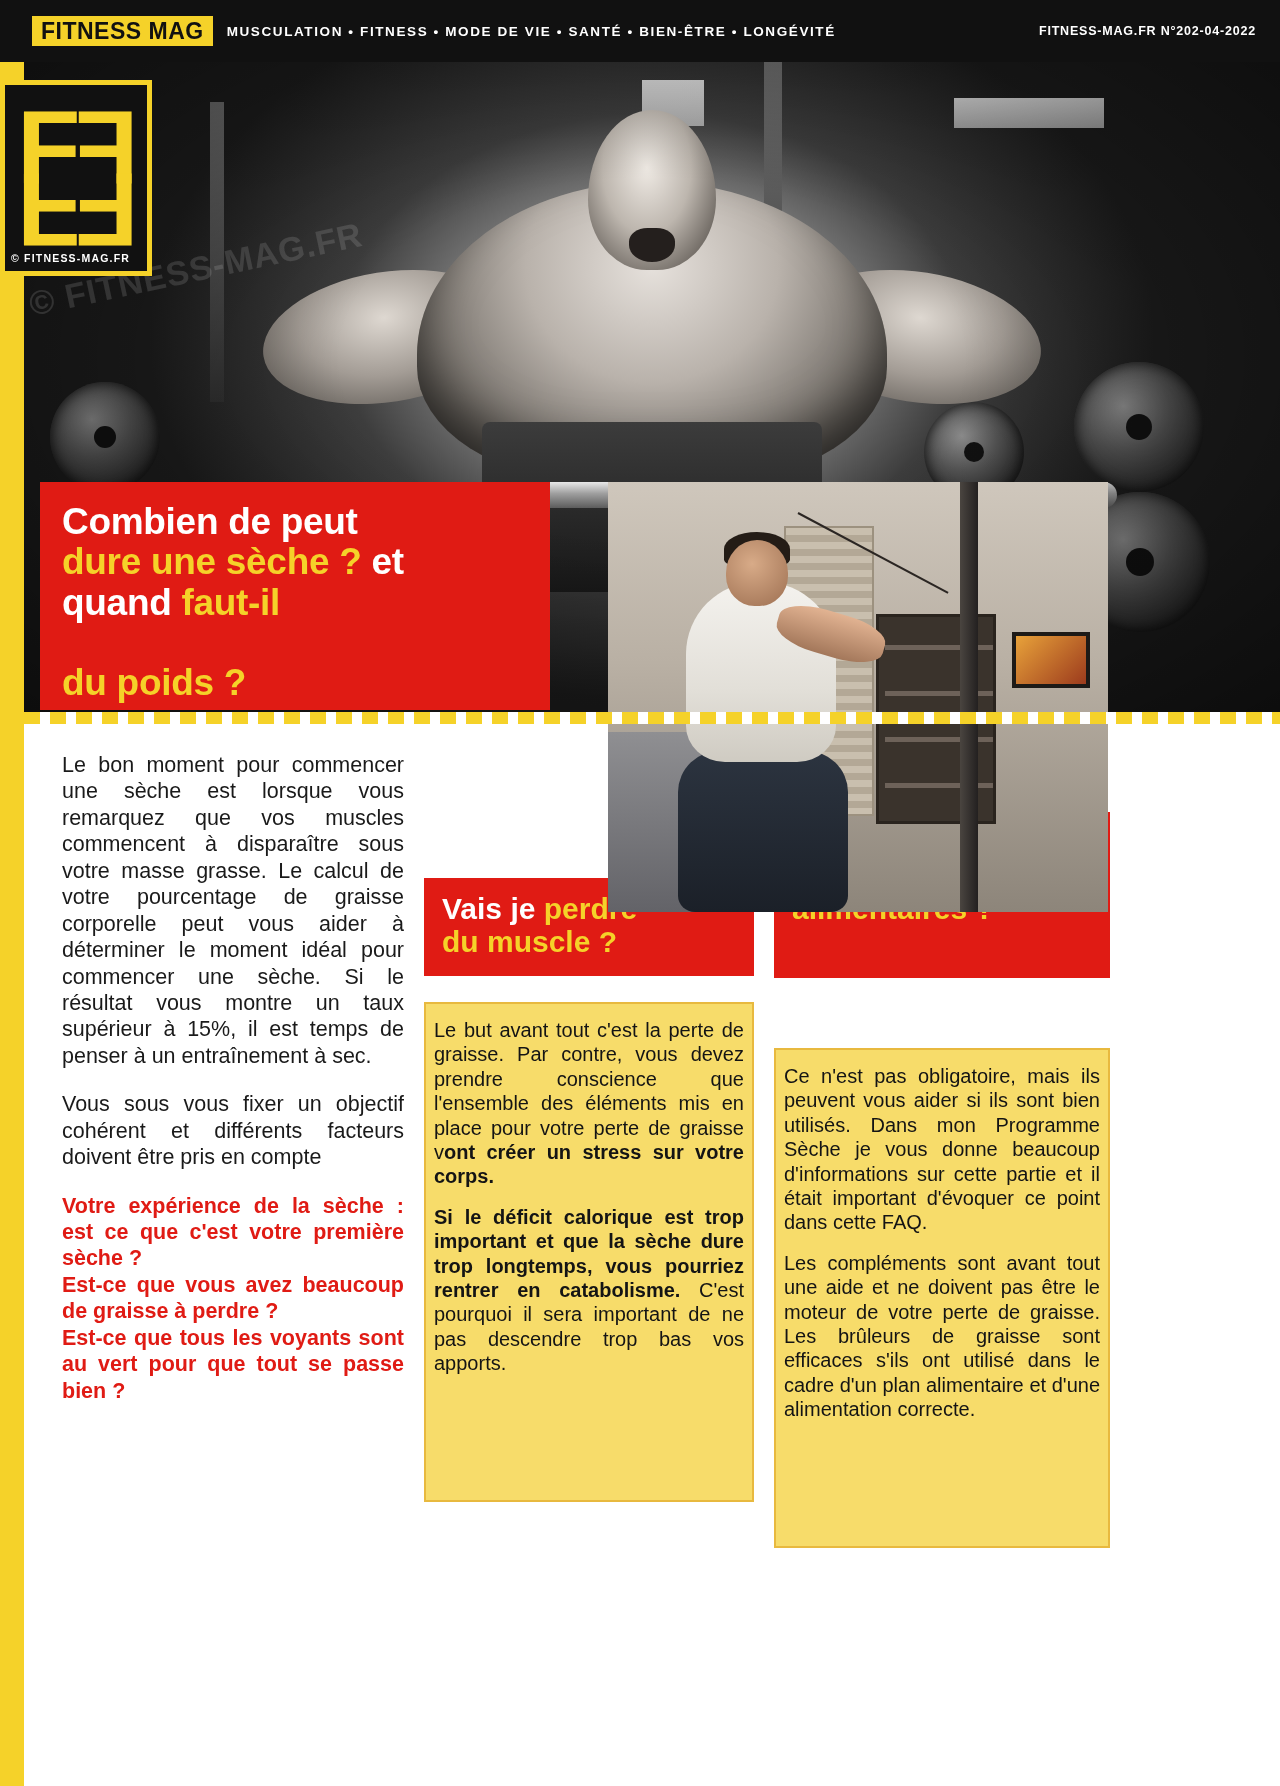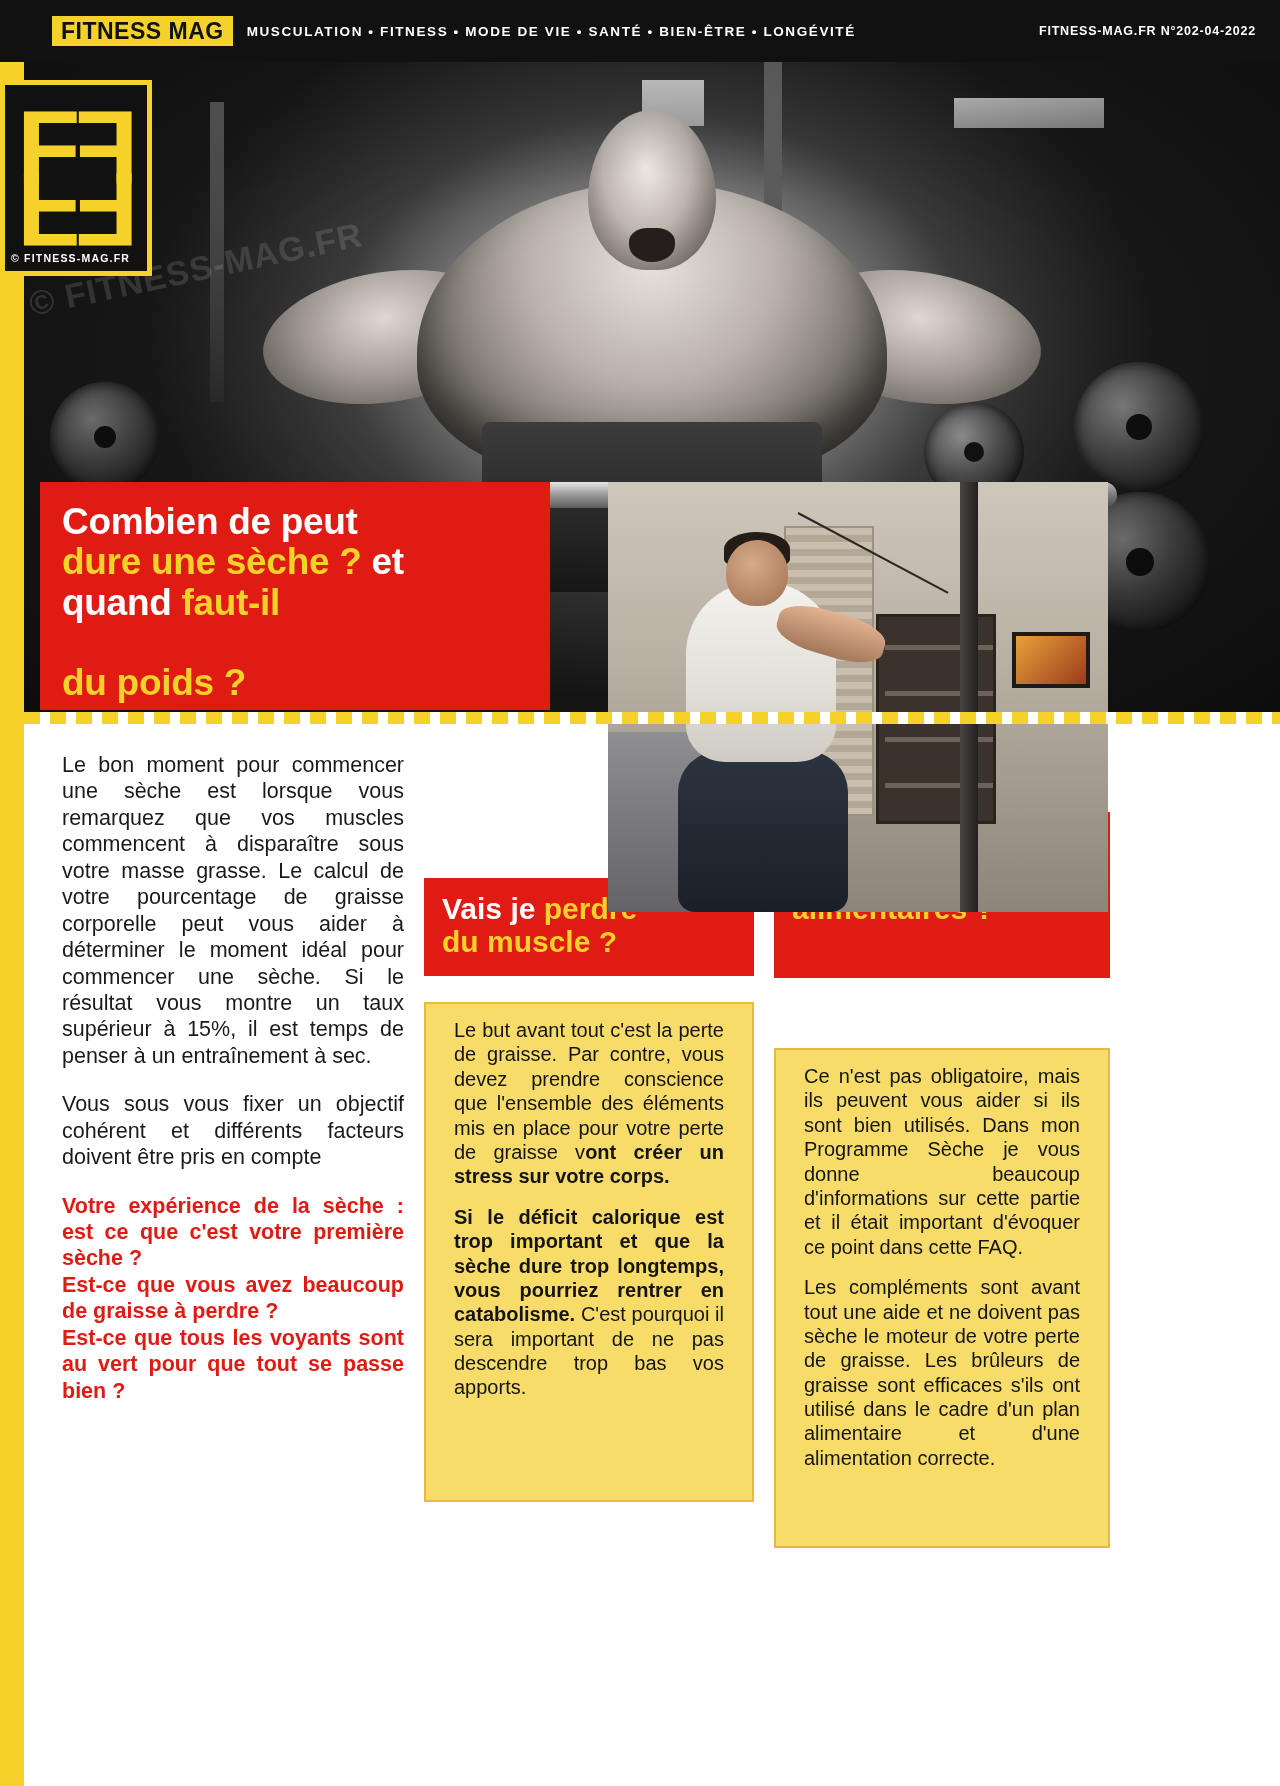--- a/index.html
+++ b/index.html
@@ -28,21 +28,21 @@
   
   .topbar {
     position: absolute;
     left: 0; top: 0;
     width: 1280px; height: 62px;
     background: #111111;
     display: flex;
     align-items: center;
   }
   .masthead {
-    margin-left: 52px;
+    margin-left: 32px;
     background: #f5d229;
     color: #111111;
     font-weight: 800;
     font-size: 23px;
     letter-spacing: 0.5px;
     padding: 4px 9px 3px 9px;
     line-height: 1;
   }
   .topnav {
     margin-left: 14px;
@@ -343,21 +343,21 @@
   .redbox .hl-y { color: #f5d229; }
 
   .box-vais { left: 424px; top: 878px; width: 330px; height: 98px; }
   .box-dois { left: 774px; top: 812px; width: 336px; height: 166px; }
 
   
   .ybox {
     position: absolute;
     background: #f7dc6a;
     border: 2px solid #e8b93f;
-    padding: 14px 28px;
+    padding: 14px 8px;
   }
   .box-y-mid { left: 424px; top: 1002px; width: 330px; height: 500px; }
   .box-y-right { left: 774px; top: 1048px; width: 336px; height: 500px; }
   .ybox p {
     font-size: 20px;
     line-height: 1.22;
     color: #141414;
     text-align: justify;
     margin-bottom: 16px;
   }
@@ -479,16 +479,16 @@
     </h2>
   </div>
 
   <div class="ybox box-y-mid">
     <p class="mixed"><span>Le but avant tout c'est la perte de graisse. Par contre, vous devez prendre conscience que l'ensemble des éléments mis en place pour votre perte de graisse v</span><b>ont créer un stress sur votre corps.</b></p>
     <p class="mixed"><b>Si le déficit calorique est trop important et que la sèche dure trop longtemps, vous pourriez rentrer en catabolisme.</b><span> C'est pourquoi il sera important de ne pas descendre trop bas vos apports.</span></p>
   </div>
 
   <div class="ybox box-y-right">
     <p>Ce n'est pas obligatoire, mais ils peuvent vous aider si ils sont bien utilisés. Dans mon Programme Sèche je vous donne beaucoup d'informations sur cette partie et il était important d'évoquer ce point dans cette FAQ.</p>
-    <p>Les compléments sont avant tout une aide et ne doivent pas sèche le moteur de votre perte de graisse. Les brûleurs de graisse sont efficaces s'ils ont utilisé dans le cadre d'un plan alimentaire et d'une alimentation correcte.</p>
+    <p>Les compléments sont avant tout une aide et ne doivent pas être le moteur de votre perte de graisse. Les brûleurs de graisse sont efficaces s'ils ont utilisé dans le cadre d'un plan alimentaire et d'une alimentation correcte.</p>
   </div>
 
 </div>
 
 </body></html>

